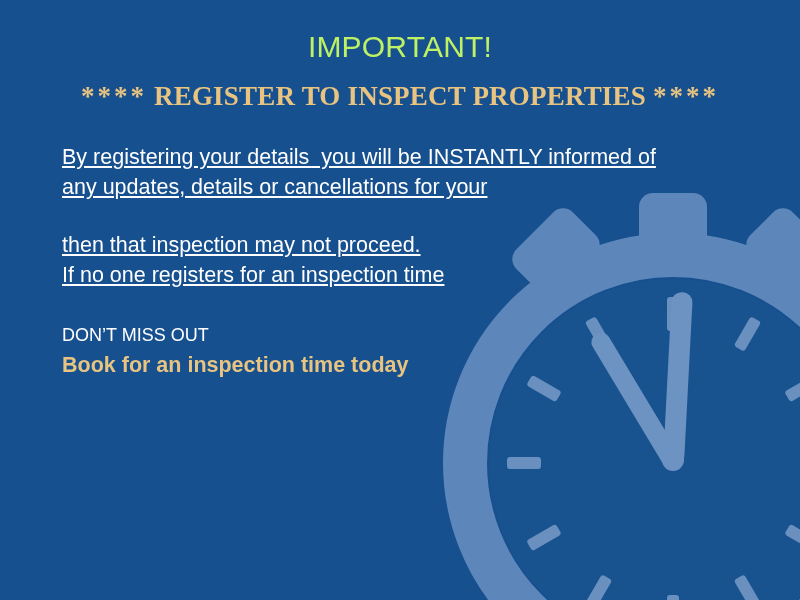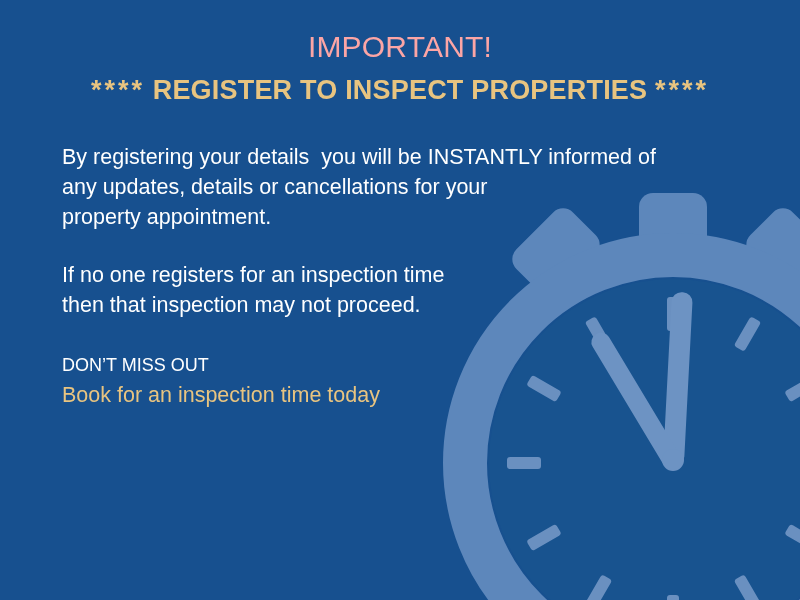--- a/index.html
+++ b/index.html
@@ -32,66 +32,67 @@
 
   
   .headings {
     position: absolute;
     left: 0;
     top: 28px;
     width: 800px;
     text-align: center;
   }
   .title-important {
-    color: #fca5a5;
+    color: #bef264;
     font-size: 30px;
     line-height: 38px;
     font-weight: normal;
     letter-spacing: 0.2px;
   }
   .title-register {
     color: #e8c480;
     font-size: 27px;
     line-height: 40px;
     font-weight: bold;
     letter-spacing: 0.2px;
-    margin-top: 4px;
+    margin-top: 10px;
+    font-family: Liberation Serif, serif;
   }
   .title-register .stars {
     letter-spacing: 3px;
   }
 
   
   .body-copy {
     position: absolute;
     left: 62px;
     top: 142px;
     width: 660px;
   }
   .para {
     color: #ffffff;
     font-size: 21.5px;
     line-height: 30px;
     font-weight: normal;
   }
-  .para .line { display: block; white-space: pre; }
+  .para .line { display: block; white-space: pre; text-decoration: underline; }
 
   .gap-a { height: 28px; }
   .gap-b { height: 30px; }
 
   .cta-plain {
     color: #ffffff;
     font-size: 18px;
     line-height: 30px;
   }
   .cta-gold {
     color: #e8c480;
     font-size: 21.5px;
     line-height: 30px;
-    font-weight: normal;
+    font-weight: bold;
   }
   .cta-gold .line { display: block; white-space: pre; }
 </style>
 </head>
 <body>
 
 <div id="slide">
 
   <svg id="clock-graphic" viewBox="0 0 800 600" xmlns="http://www.w3.org/2000/svg">
     <defs>
@@ -183,28 +184,27 @@
       <span>REGISTER TO INSPECT PROPERTIES</span>
       <span class="stars">****</span>
     </div>
   </div>
 
   <div class="body-copy">
 
     <div class="para">
       <span class="line">By registering your details  you will be INSTANTLY informed of</span>
       <span class="line">any updates, details or cancellations for your</span>
-      <span class="line">property appointment.</span>
     </div>
 
     <div class="gap-a"></div>
 
     <div class="para">
+      <span class="line">then that inspection may not proceed.</span>
       <span class="line">If no one registers for an inspection time</span>
-      <span class="line">then that inspection may not proceed.</span>
     </div>
 
     <div class="gap-b"></div>
 
     <div>
       <div class="cta-plain">DON’T MISS OUT</div>
       <div class="cta-gold">
         <span class="line">Book for an inspection time today</span>
       </div>
     </div>

